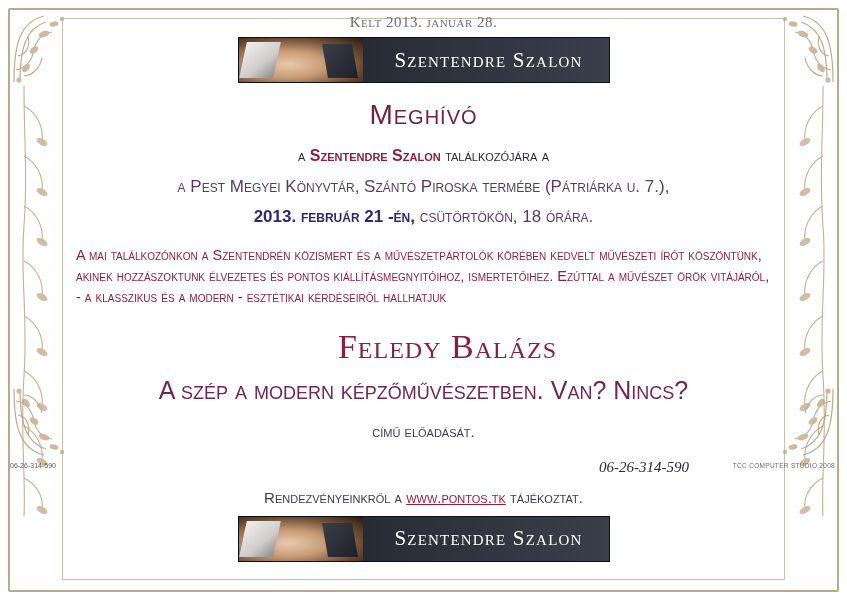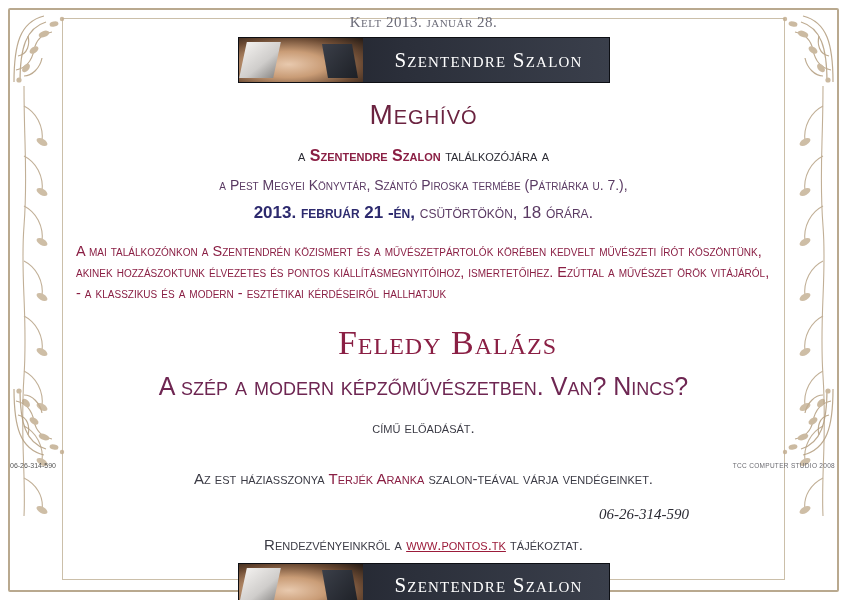--- a/index.html
+++ b/index.html
@@ -135,21 +135,21 @@
     font-variant: small-caps;
     font-size: 16px;
     color: #2a2a33;
     margin-top: 16px;
   }
   .line-sub .accent { color: #8a1f44; font-weight: bold; }
 
   .line-place {
     font-family: "Liberation Sans", sans-serif;
     font-variant: small-caps;
-    font-size: 14px;
+    font-size: 17px;
     color: #5a3a63;
     margin-top: 12px;
   }
 
   .line-when {
     font-family: "Liberation Sans", sans-serif;
     font-variant: small-caps;
     font-size: 17px;
     color: #5a3a63;
     margin-top: 10px;
@@ -408,23 +408,20 @@
     </div>
 
     <div class="para">A mai találkozónkon a Szentendrén közismert és a művészetpártolók körében kedvelt művészeti írót köszöntünk, akinek hozzászoktunk élvezetes és pontos kiállításmegnyitóihoz, ismertetőihez. Ezúttal a művészet örök vitájáról, - a klasszikus és a modern - esztétikai kérdéseiről hallhatjuk</div>
 
     <div class="speaker">Feledy Balázs</div>
 
     <div class="topic">A szép a modern képzőművészetben. Van? Nincs?</div>
 
     <div class="cimu">című előadását.</div>
 
-    <div class="hostess">
-      <span>Az est háziasszonya </span><span class="name">Terjék Aranka</span><span> szalon-teával várja vendégeinket.</span>
-    </div>
 
     <div class="signature">
       <div class="phone">06-26-314-590</div>
     </div>
 
     <div class="website">
       <span>Rendezvényeinkről a </span><a href="#">www.pontos.tk</a><span> tájékoztat.</span>
     </div>
 
     <div class="banner banner-bottom">

